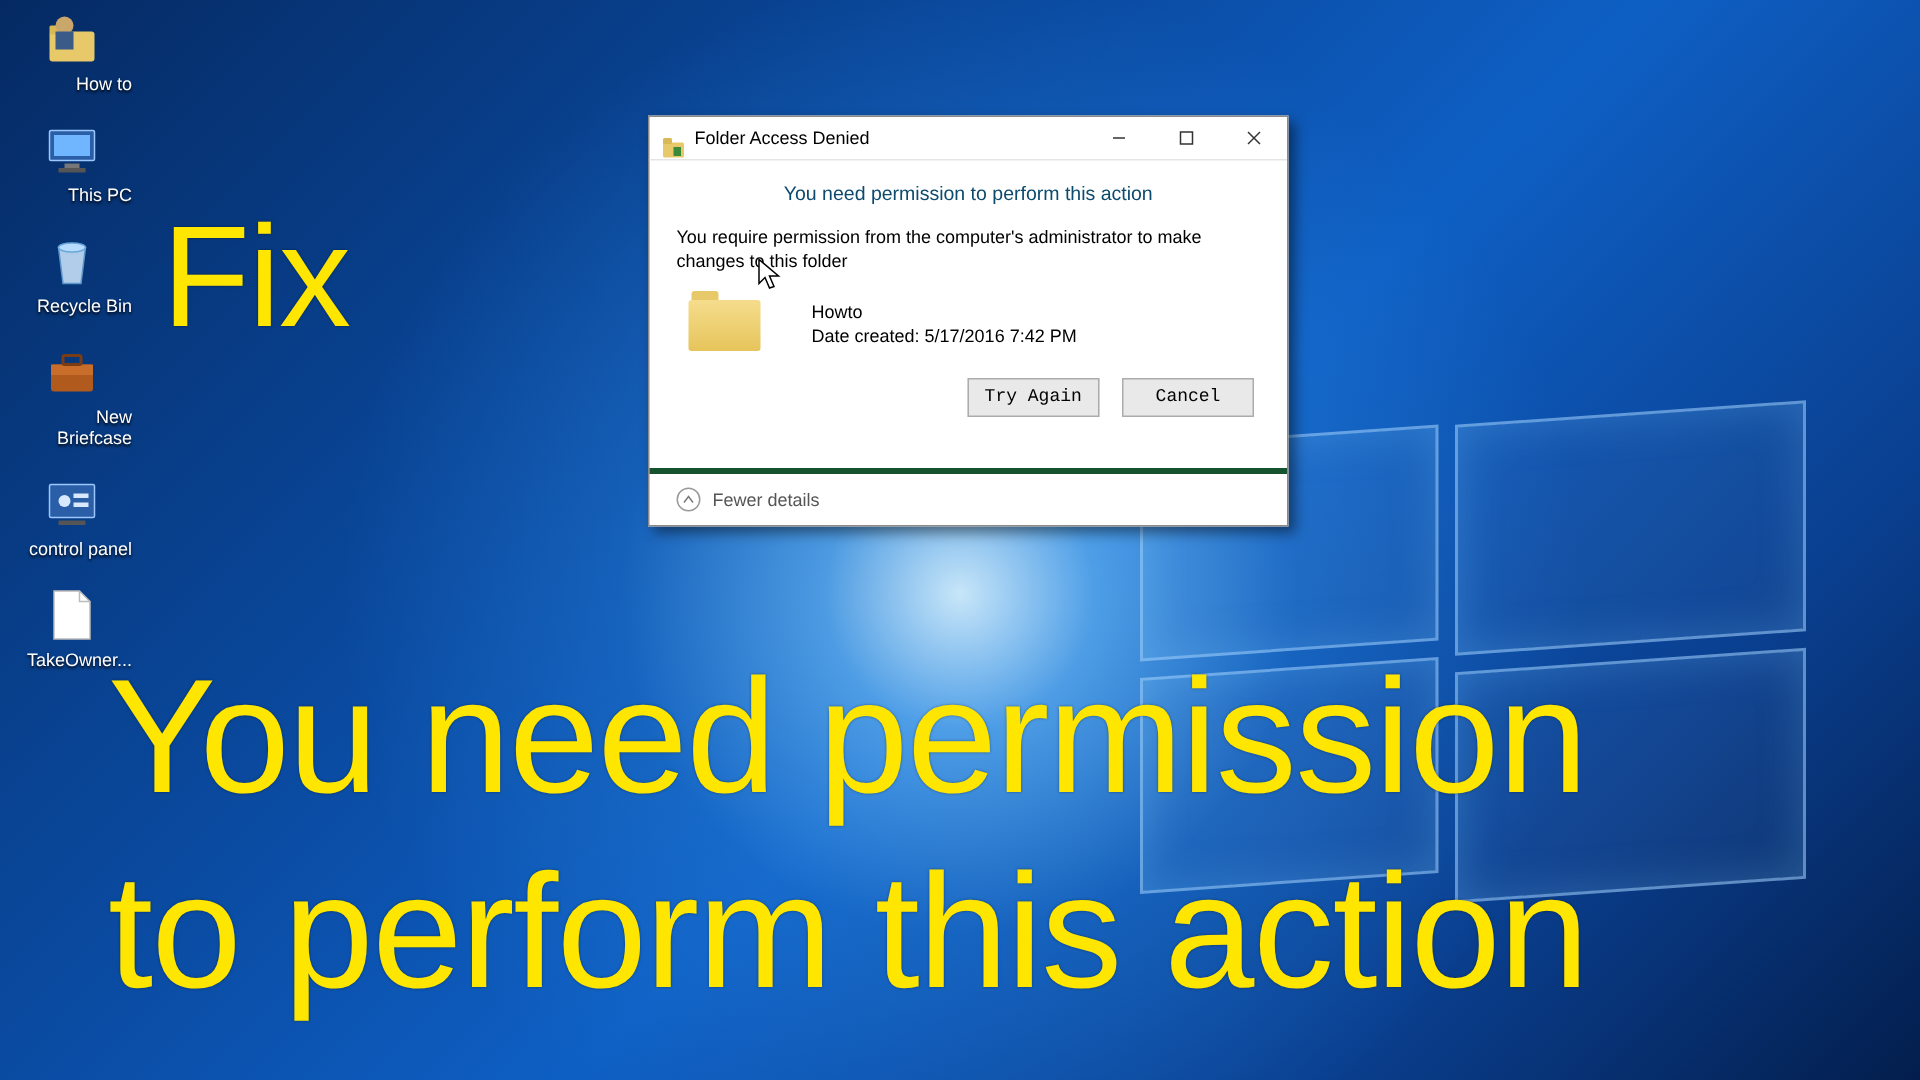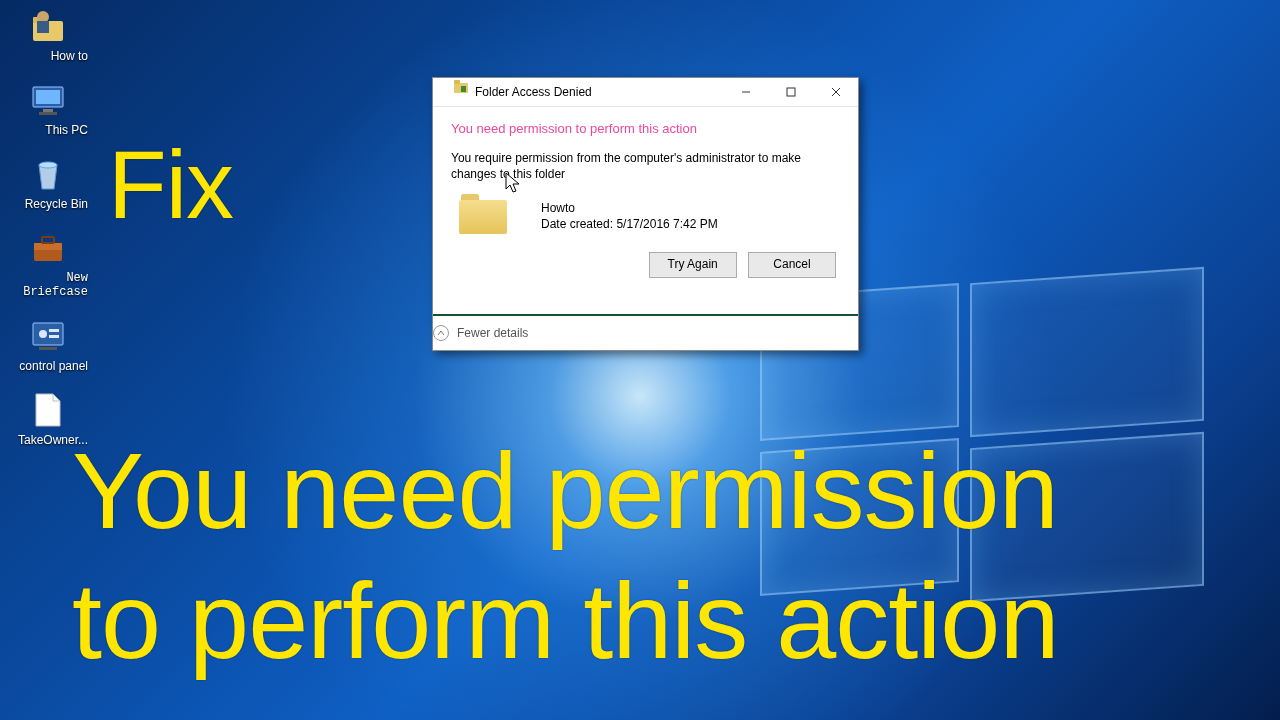--- a/index.html
+++ b/index.html
@@ -17,37 +17,37 @@
   .dicon .glyph{width:40px;height:40px;margin:0 auto 3px;display:flex;align-items:center;justify-content:center;}
   .dicon .label{line-height:14px;text-align:right;}
   
   .ytxt{position:absolute;color:#ffe600;font-weight:400;letter-spacing:-1px;text-shadow:0 0 2px rgba(0,0,0,0.4);white-space:nowrap;}
   
   #dialog{
     position:absolute;left:432px;top:77px;width:425px;height:272px;
     background:#fff;border:1px solid #8a8a8a;box-shadow:4px 4px 8px rgba(0,0,0,0.45);
     font-size:12px;color:#000;
   }
-  #titlebar{height:28px;line-height:28px;padding-left:20px;display:flex;align-items:flex-start;border-bottom:1px solid #e5e5e5;}
+  #titlebar{height:28px;line-height:28px;padding-left:8px;display:flex;align-items:flex-end;border-bottom:1px solid #e5e5e5;}
   #titlebar .ticon{width:16px;height:16px;margin-right:6px;}
   #titlebar .caption{flex:1;font-size:12px;}
   .winbtn{width:45px;height:28px;display:flex;align-items:center;justify-content:center;color:#333;}
   #dlg-body{padding:14px 18px 0 18px;}
-  #dlg-h{font-size:13px;color:#ec4899;margin-bottom:14px;}
+  #dlg-h{font-size:13px;color:#0c4a6e;margin-bottom:14px;text-align:center;}
   #dlg-msg{font-size:12px;line-height:16px;margin-bottom:12px;}
   #dlg-folder{display:flex;align-items:flex-start;gap:34px;margin-left:8px;margin-bottom:18px;}
   .folder-ico{width:48px;height:40px;position:relative;}
   .folder-ico .tab{position:absolute;left:2px;top:0;width:18px;height:8px;background:#e8c96a;border-radius:2px 2px 0 0;}
   .folder-ico .body{position:absolute;left:0;top:6px;width:48px;height:34px;background:linear-gradient(#f5dd8d,#e6c45b);border-radius:2px;}
   #dlg-folder .meta{font-size:12px;line-height:16px;padding-top:6px;}
-  #dlg-buttons{text-align:right;padding-right:4px;}
+  #dlg-buttons{text-align:right;padding-right:4px;font-family:Liberation Mono, monospace;}
   .dlgbtn{display:inline-block;min-width:86px;height:24px;line-height:22px;text-align:center;
     background:#e9e9e9;border:1px solid #acacac;font-size:12px;margin-left:8px;cursor:default;}
-  #dlg-footer{position:absolute;left:0;right:0;bottom:0;height:34px;border-top:2px solid #14532d;
-    display:flex;align-items:center;color:#555;font-size:12px;gap:8px;}
+  #dlg-footer{position:absolute;left:0;right:0;bottom:0;height:34px;border-top:4px solid #14532d;
+    display:flex;align-items:center;padding-left:18px;color:#555;font-size:12px;gap:8px;}
   .chev{width:14px;height:14px;border:1px solid #9a9a9a;border-radius:50%;display:flex;align-items:center;justify-content:center;}
   
   svg{display:block;}
   
   #cursor{position:absolute;left:505px;top:172px;pointer-events:none;}
 </style>
 </head>
 <body>
 
 <div id="desktop">
@@ -92,21 +92,21 @@
   </div>
 
   <div class="dicon" style="left:8px;top:228px;">
     <div class="glyph">
       <svg width="38" height="38">
           <rect x="5" y="14" width="28" height="18" rx="2" fill="#b05a1e"></rect>
           <rect x="5" y="14" width="28" height="7" fill="#c96d2b"></rect>
           <rect x="13" y="8" width="12" height="6" rx="1" fill="none" stroke="#7a3c12" stroke-width="2"></rect>
         </svg>
     </div>
-    <div class="label" style="white-space:pre;font-family:Liberation Mono, monospace;">New
+    <div class="label" style="white-space:pre;">New
 Briefcase</div>
   </div>
 
   <div class="dicon" style="left:8px;top:390px;">
     <div class="glyph">
       <svg width="34" height="38">
           <path d="M5 3 H22 L29 10 V35 H5 Z" fill="#fff" stroke="#bbb"></path>
           <path d="M22 3 V10 H29" fill="none" stroke="#bbb"></path>
         </svg>
     </div>

